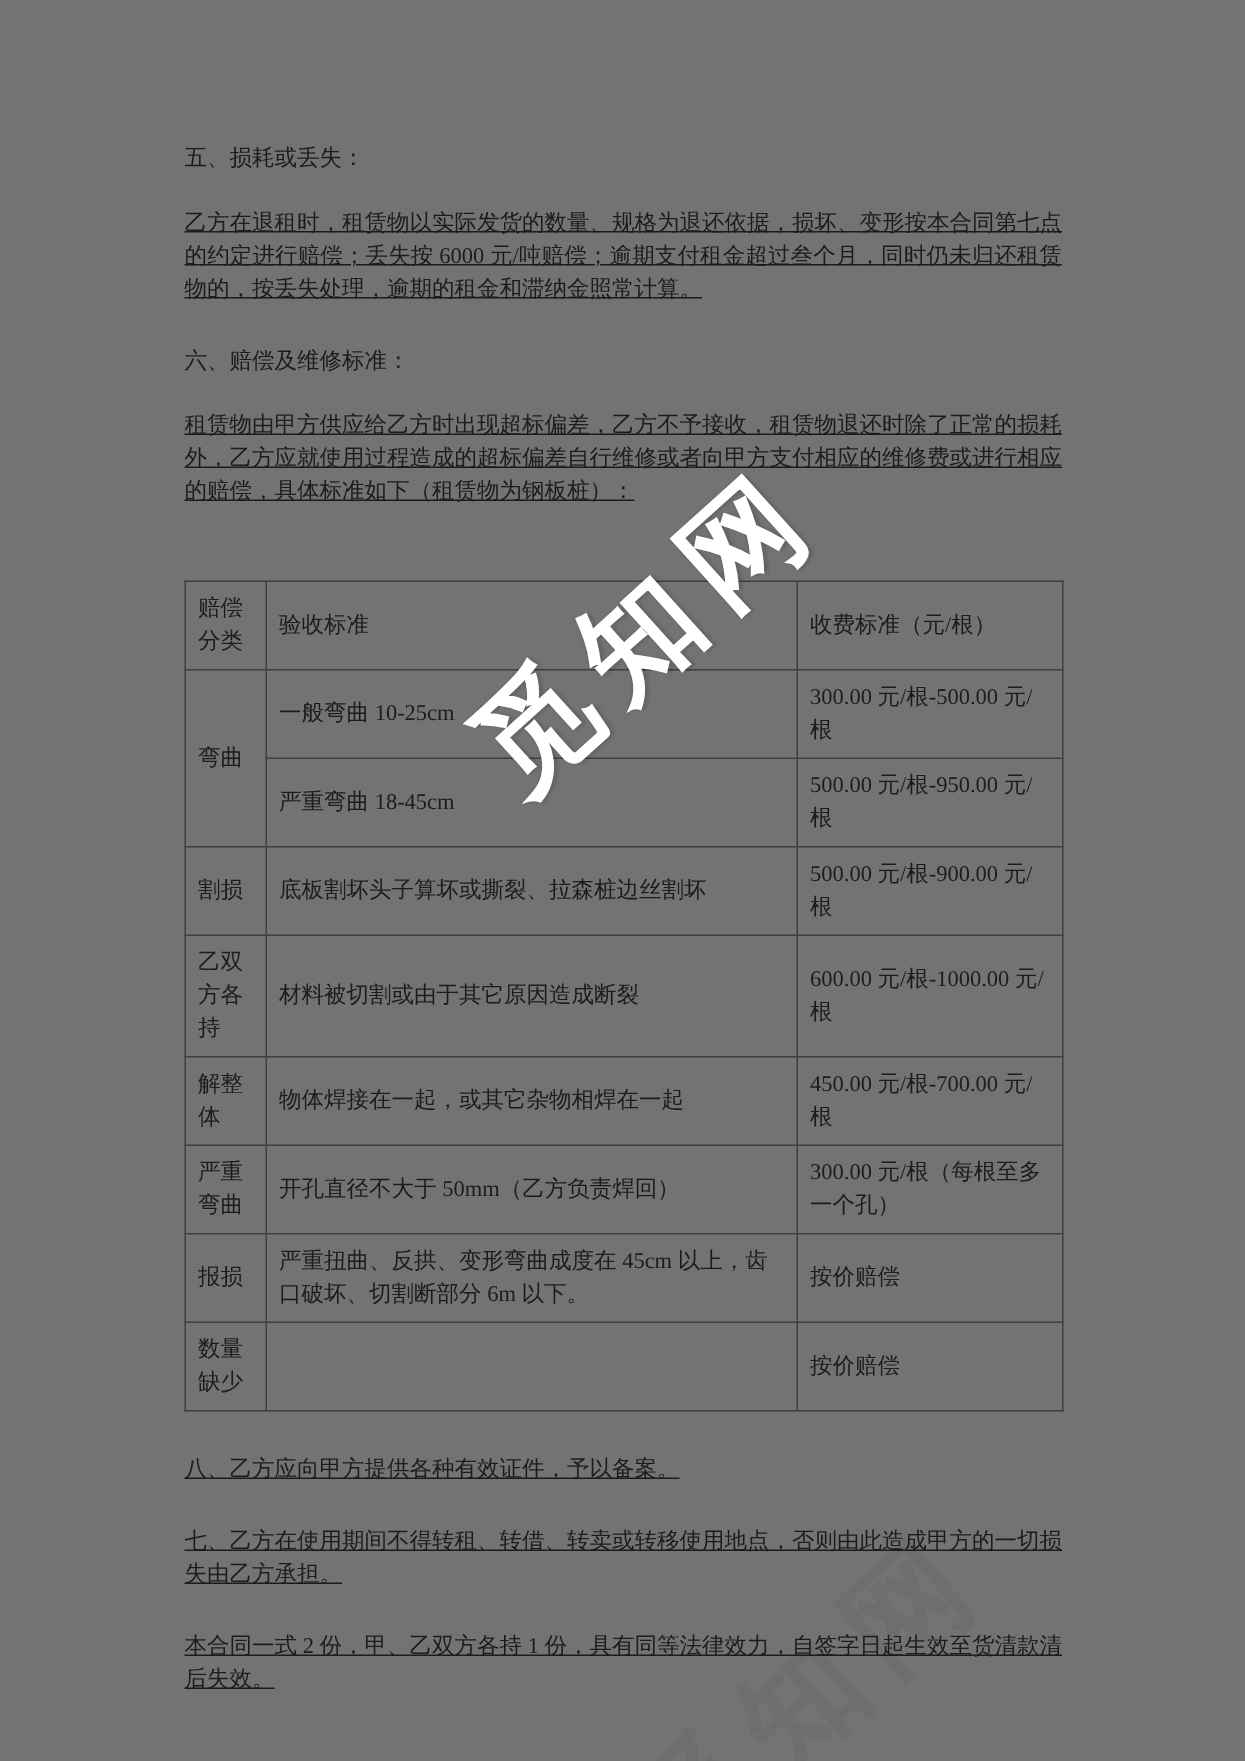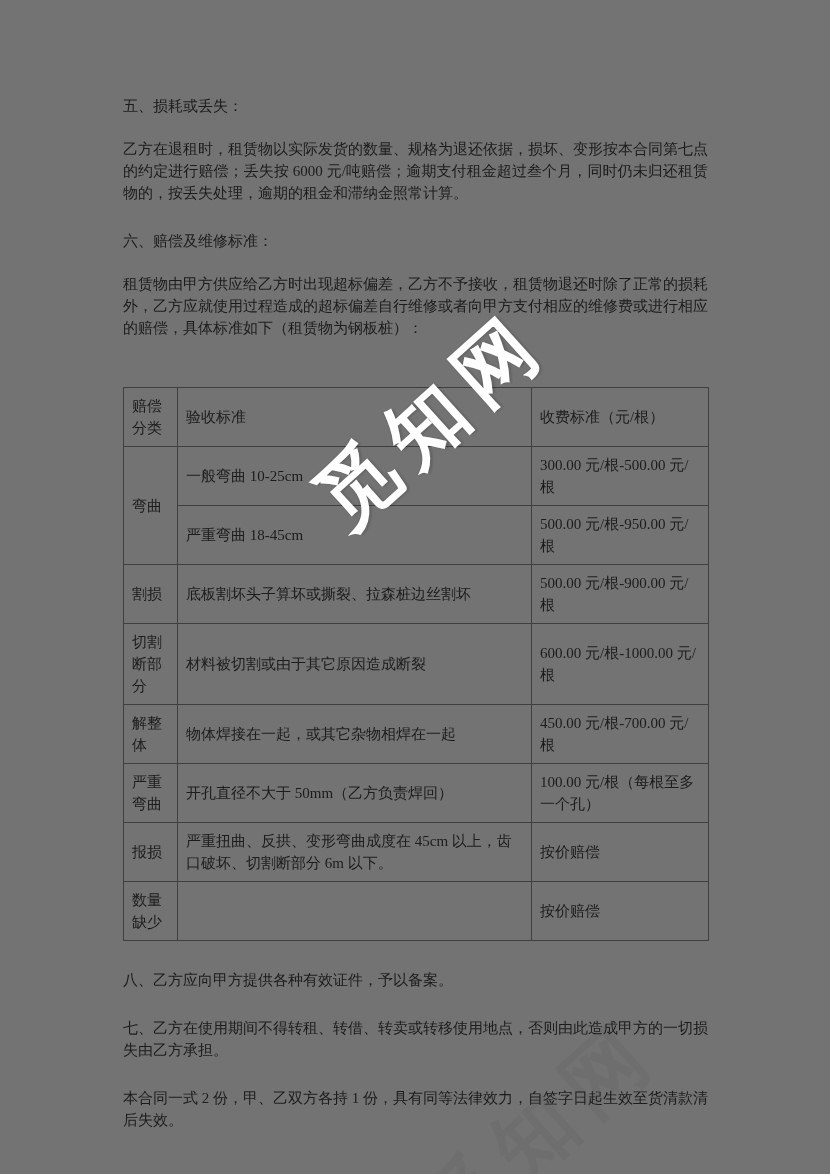--- a/index.html
+++ b/index.html
@@ -23,20 +23,21 @@
     width: 585px;
     font-size: 15px;
     line-height: 22px;
   }
   .heading {
     margin-bottom: 21px;
   }
   .para {
     text-align: justify;
     margin-bottom: 26px;
+    text-decoration: underline;
   }
   table.comp-table {
     border-collapse: collapse;
     width: 585px;
     margin-bottom: 28px;
     table-layout: fixed;
     margin-top: 48px;
   }
   table.comp-table td, table.comp-table th {
     border: 1px solid #3f3f3f;
@@ -119,33 +120,33 @@
         <tr class="row">
           <td>严重弯曲 18-45cm</td>
           <td>500.00 元/根-950.00 元/根</td>
         </tr>
         <tr class="row">
           <td>割损</td>
           <td>底板割坏头子算坏或撕裂、拉森桩边丝割坏</td>
           <td>500.00 元/根-900.00 元/根</td>
         </tr>
         <tr class="row">
-          <td>切割断部分</td>
+          <td>乙双方各持</td>
           <td>材料被切割或由于其它原因造成断裂</td>
           <td>600.00 元/根-1000.00 元/根</td>
         </tr>
         <tr class="row">
           <td>解整体</td>
           <td>物体焊接在一起，或其它杂物相焊在一起</td>
           <td>450.00 元/根-700.00 元/根</td>
         </tr>
         <tr class="row">
           <td>严重弯曲</td>
           <td>开孔直径不大于 50mm（乙方负责焊回）</td>
-          <td>100.00 元/根（每根至多一个孔）</td>
+          <td>300.00 元/根（每根至多一个孔）</td>
         </tr>
         <tr class="row">
           <td>报损</td>
           <td>严重扭曲、反拱、变形弯曲成度在 45cm 以上，齿口破坏、切割断部分 6m 以下。</td>
           <td>按价赔偿</td>
         </tr>
         <tr class="row-last">
           <td>数量缺少</td>
           <td></td>
           <td>按价赔偿</td>

